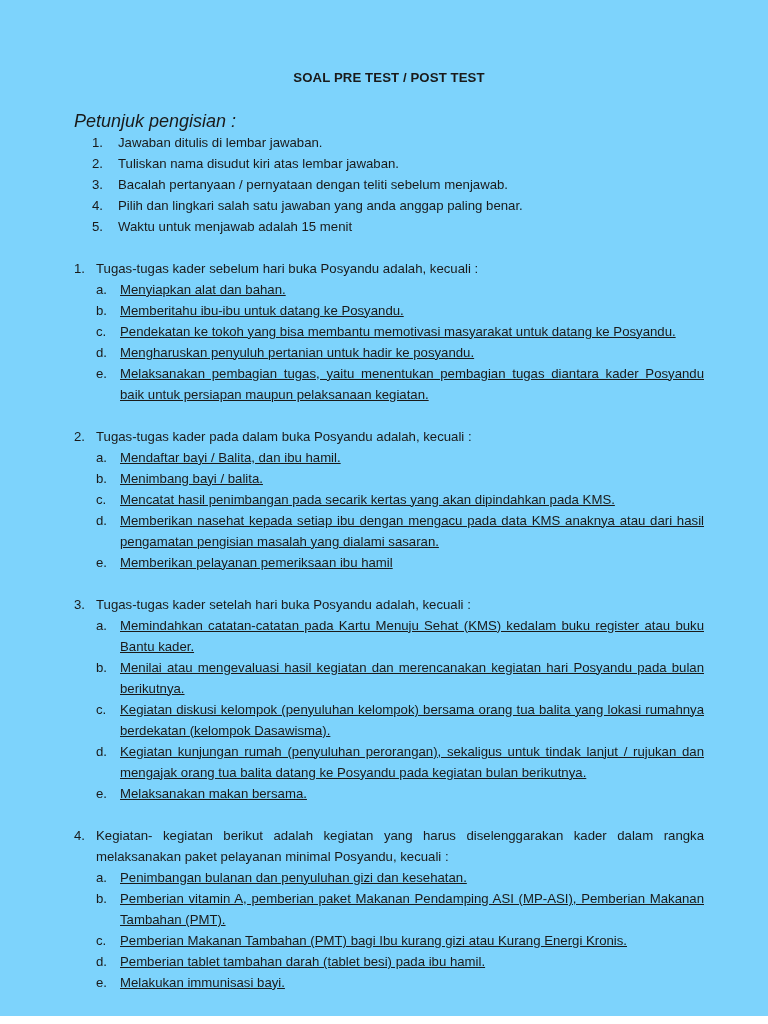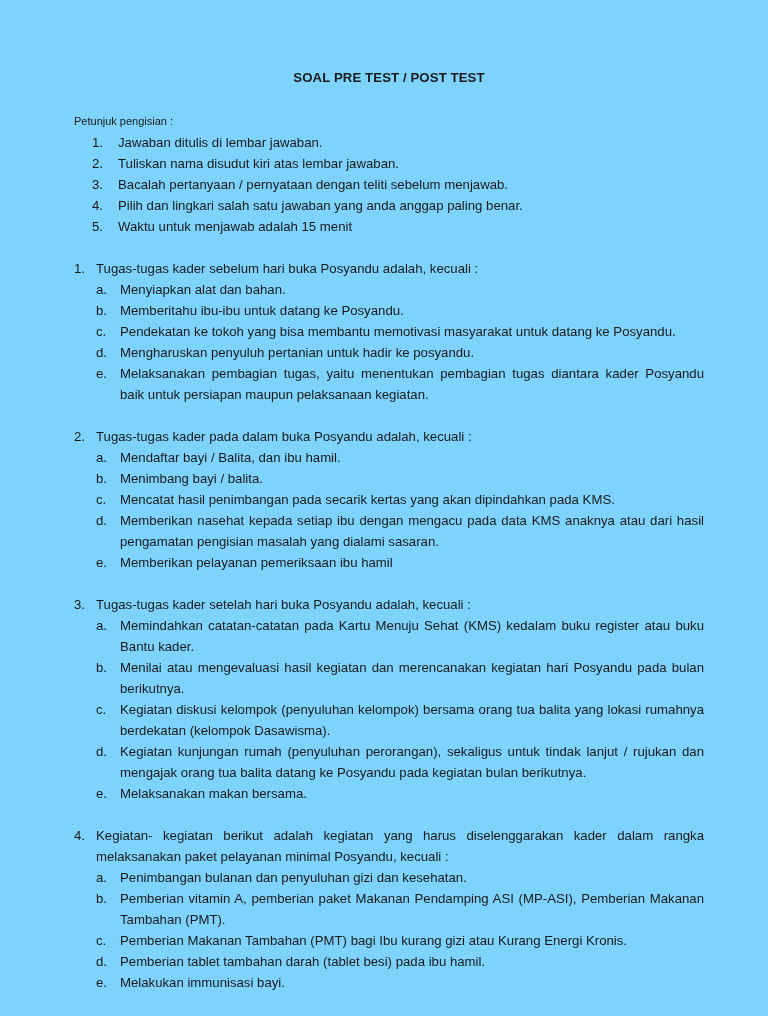--- a/index.html
+++ b/index.html
@@ -32,23 +32,24 @@
     line-height: 20.5px;
     letter-spacing: 0.1px;
     margin: 0;
   }
   .doc-title.second {
     margin-bottom: 0;
   }
 
   
   .para {
-    font-size: 11px;
+    font-size: 18px;
     line-height: 21px;
     margin: 0;
+    font-style: italic;
   }
 
   .instructions-heading {
     margin-top: 22px;
   }
 
   
   .row {
     display: flex;
     align-items: flex-start;
@@ -82,20 +83,21 @@
   }
 
   
   .opt-row .marker {
     width: 24px;
     margin-left: 22px;
   }
   .opt-row .body {
     text-align: justify;
     text-justify: inter-word;
+    text-decoration: underline;
   }
   
   .opt-row .body.nojustify {
     text-align: left;
   }
 
   .question-block {
     margin: 0;
   }
 </style>

